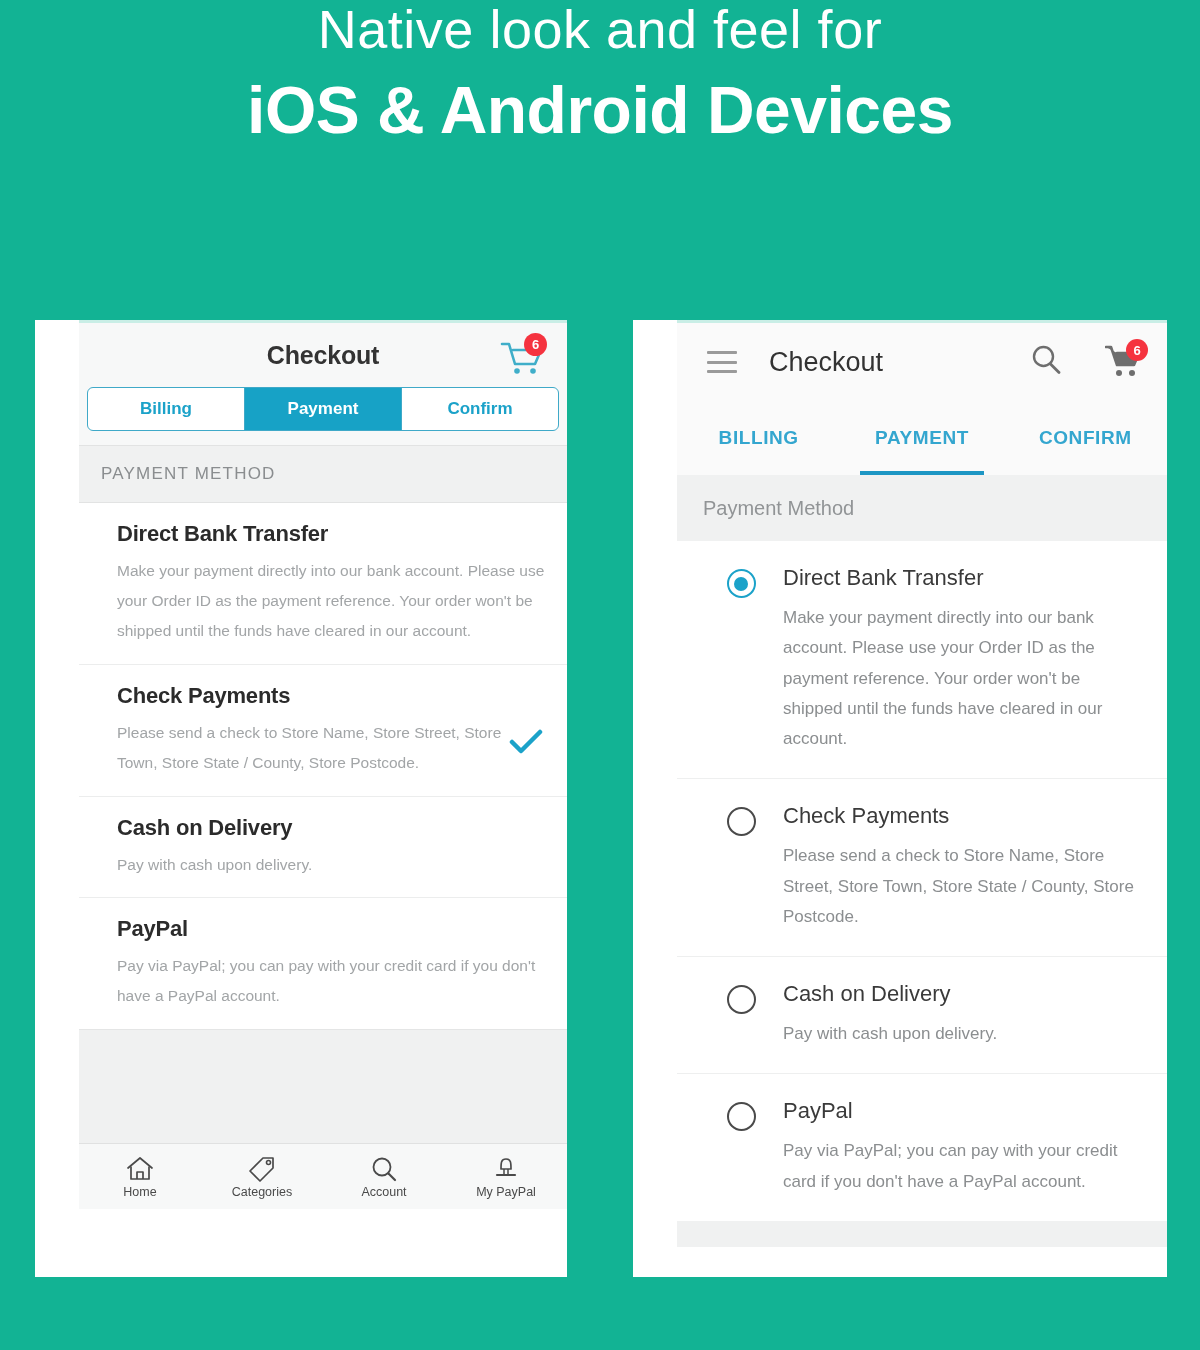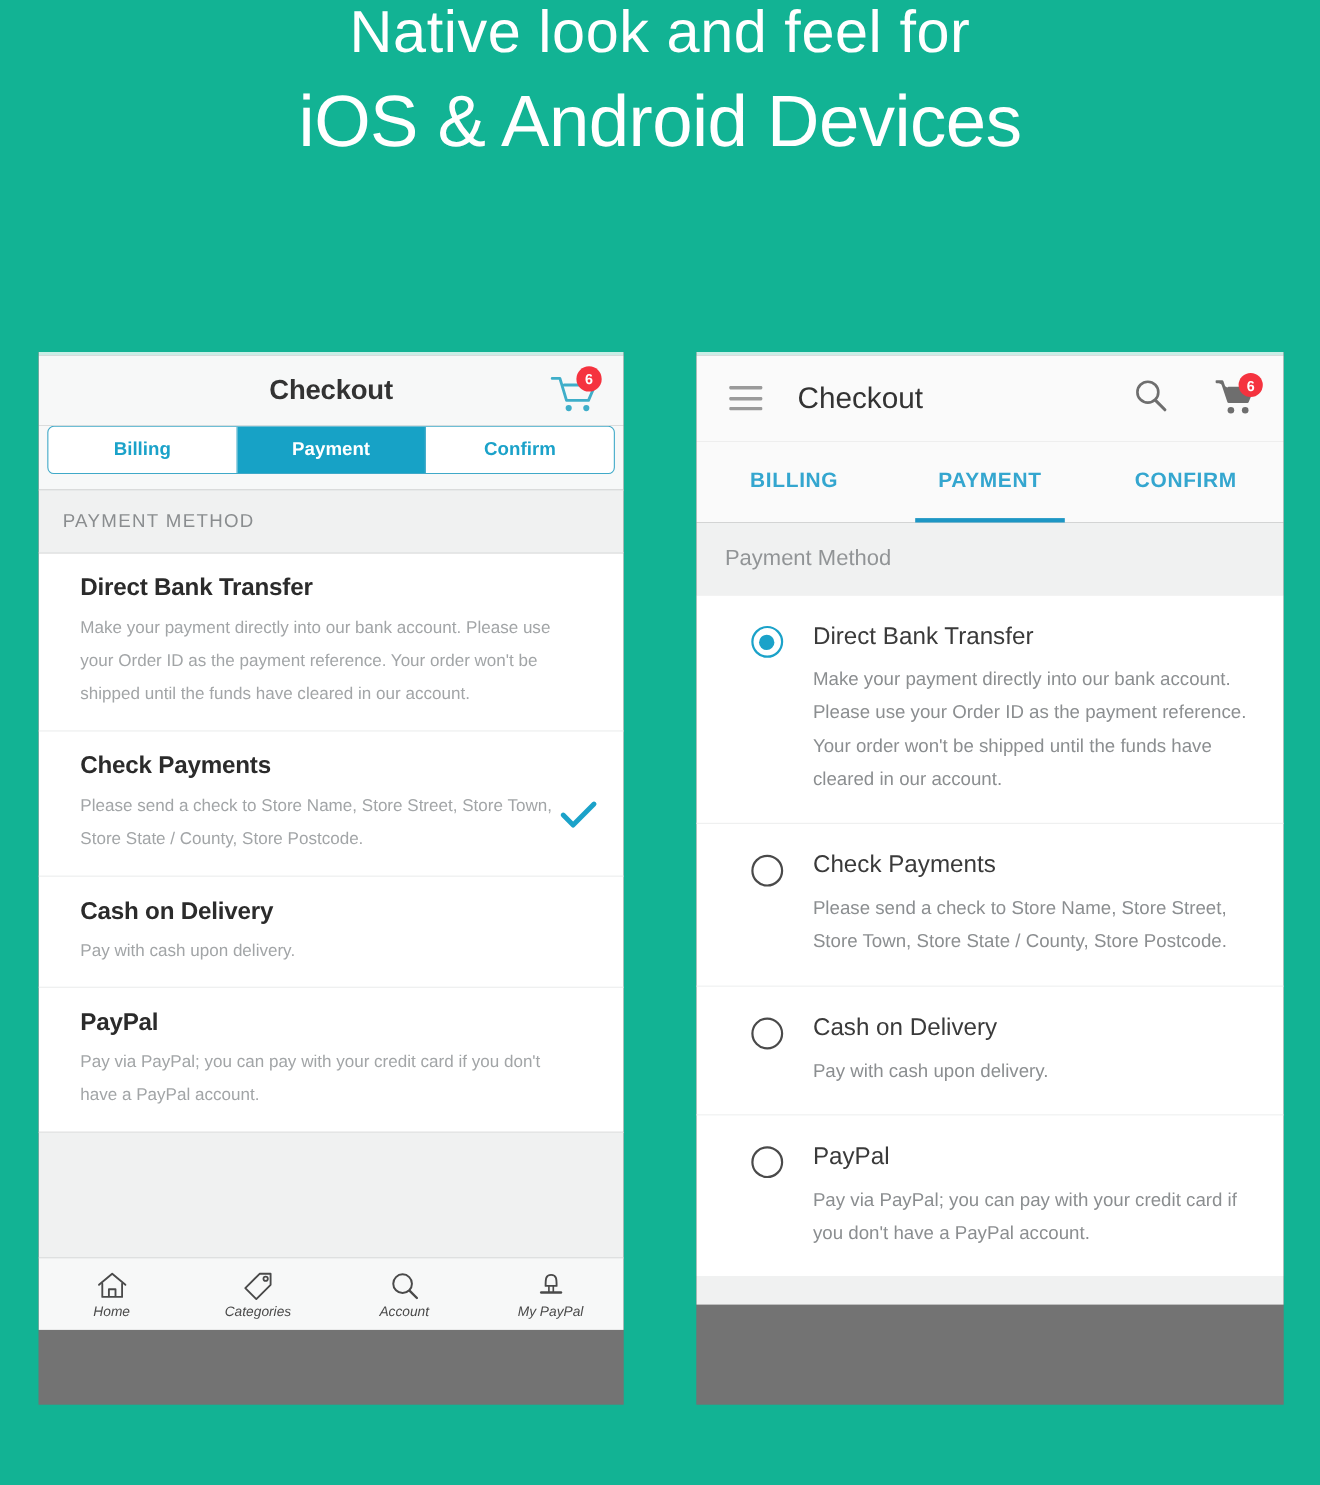--- a/index.html
+++ b/index.html
@@ -23,31 +23,32 @@
     color: #ffffff;
   }
   .hero-line1 {
     font-size: 54px;
     font-weight: 400;
     letter-spacing: 0.5px;
     line-height: 1.1;
   }
   .hero-line2 {
     font-size: 66px;
-    font-weight: 400;
+    font-weight: 700;
     letter-spacing: -0.5px;
     line-height: 1.25;
     margin-top: 10px;
   }
 
   
   .phone {
     position: absolute;
-    background: #737373;
+    background: #ffffff;
     overflow: hidden;
+    padding-left: 44px;
   }
   .phone-ios {
     left: 35px;
     top: 320px;
     width: 532px;
     height: 957px;
   }
   .phone-android {
     left: 633px;
     top: 320px;
@@ -181,21 +182,20 @@
     flex: 1;
     display: flex;
     flex-direction: column;
     align-items: center;
     gap: 2px;
     cursor: pointer;
   }
   .ios-tab-label {
     font-size: 12.5px;
     color: #4a4a4a;
-    font-style: italic;
   }
   .ios-tab svg { display: block; }
 
   
   .and-statusbar {
     height: 3px;
     background: #c9eee6;
   }
   .and-appbar {
     height: 78px;

